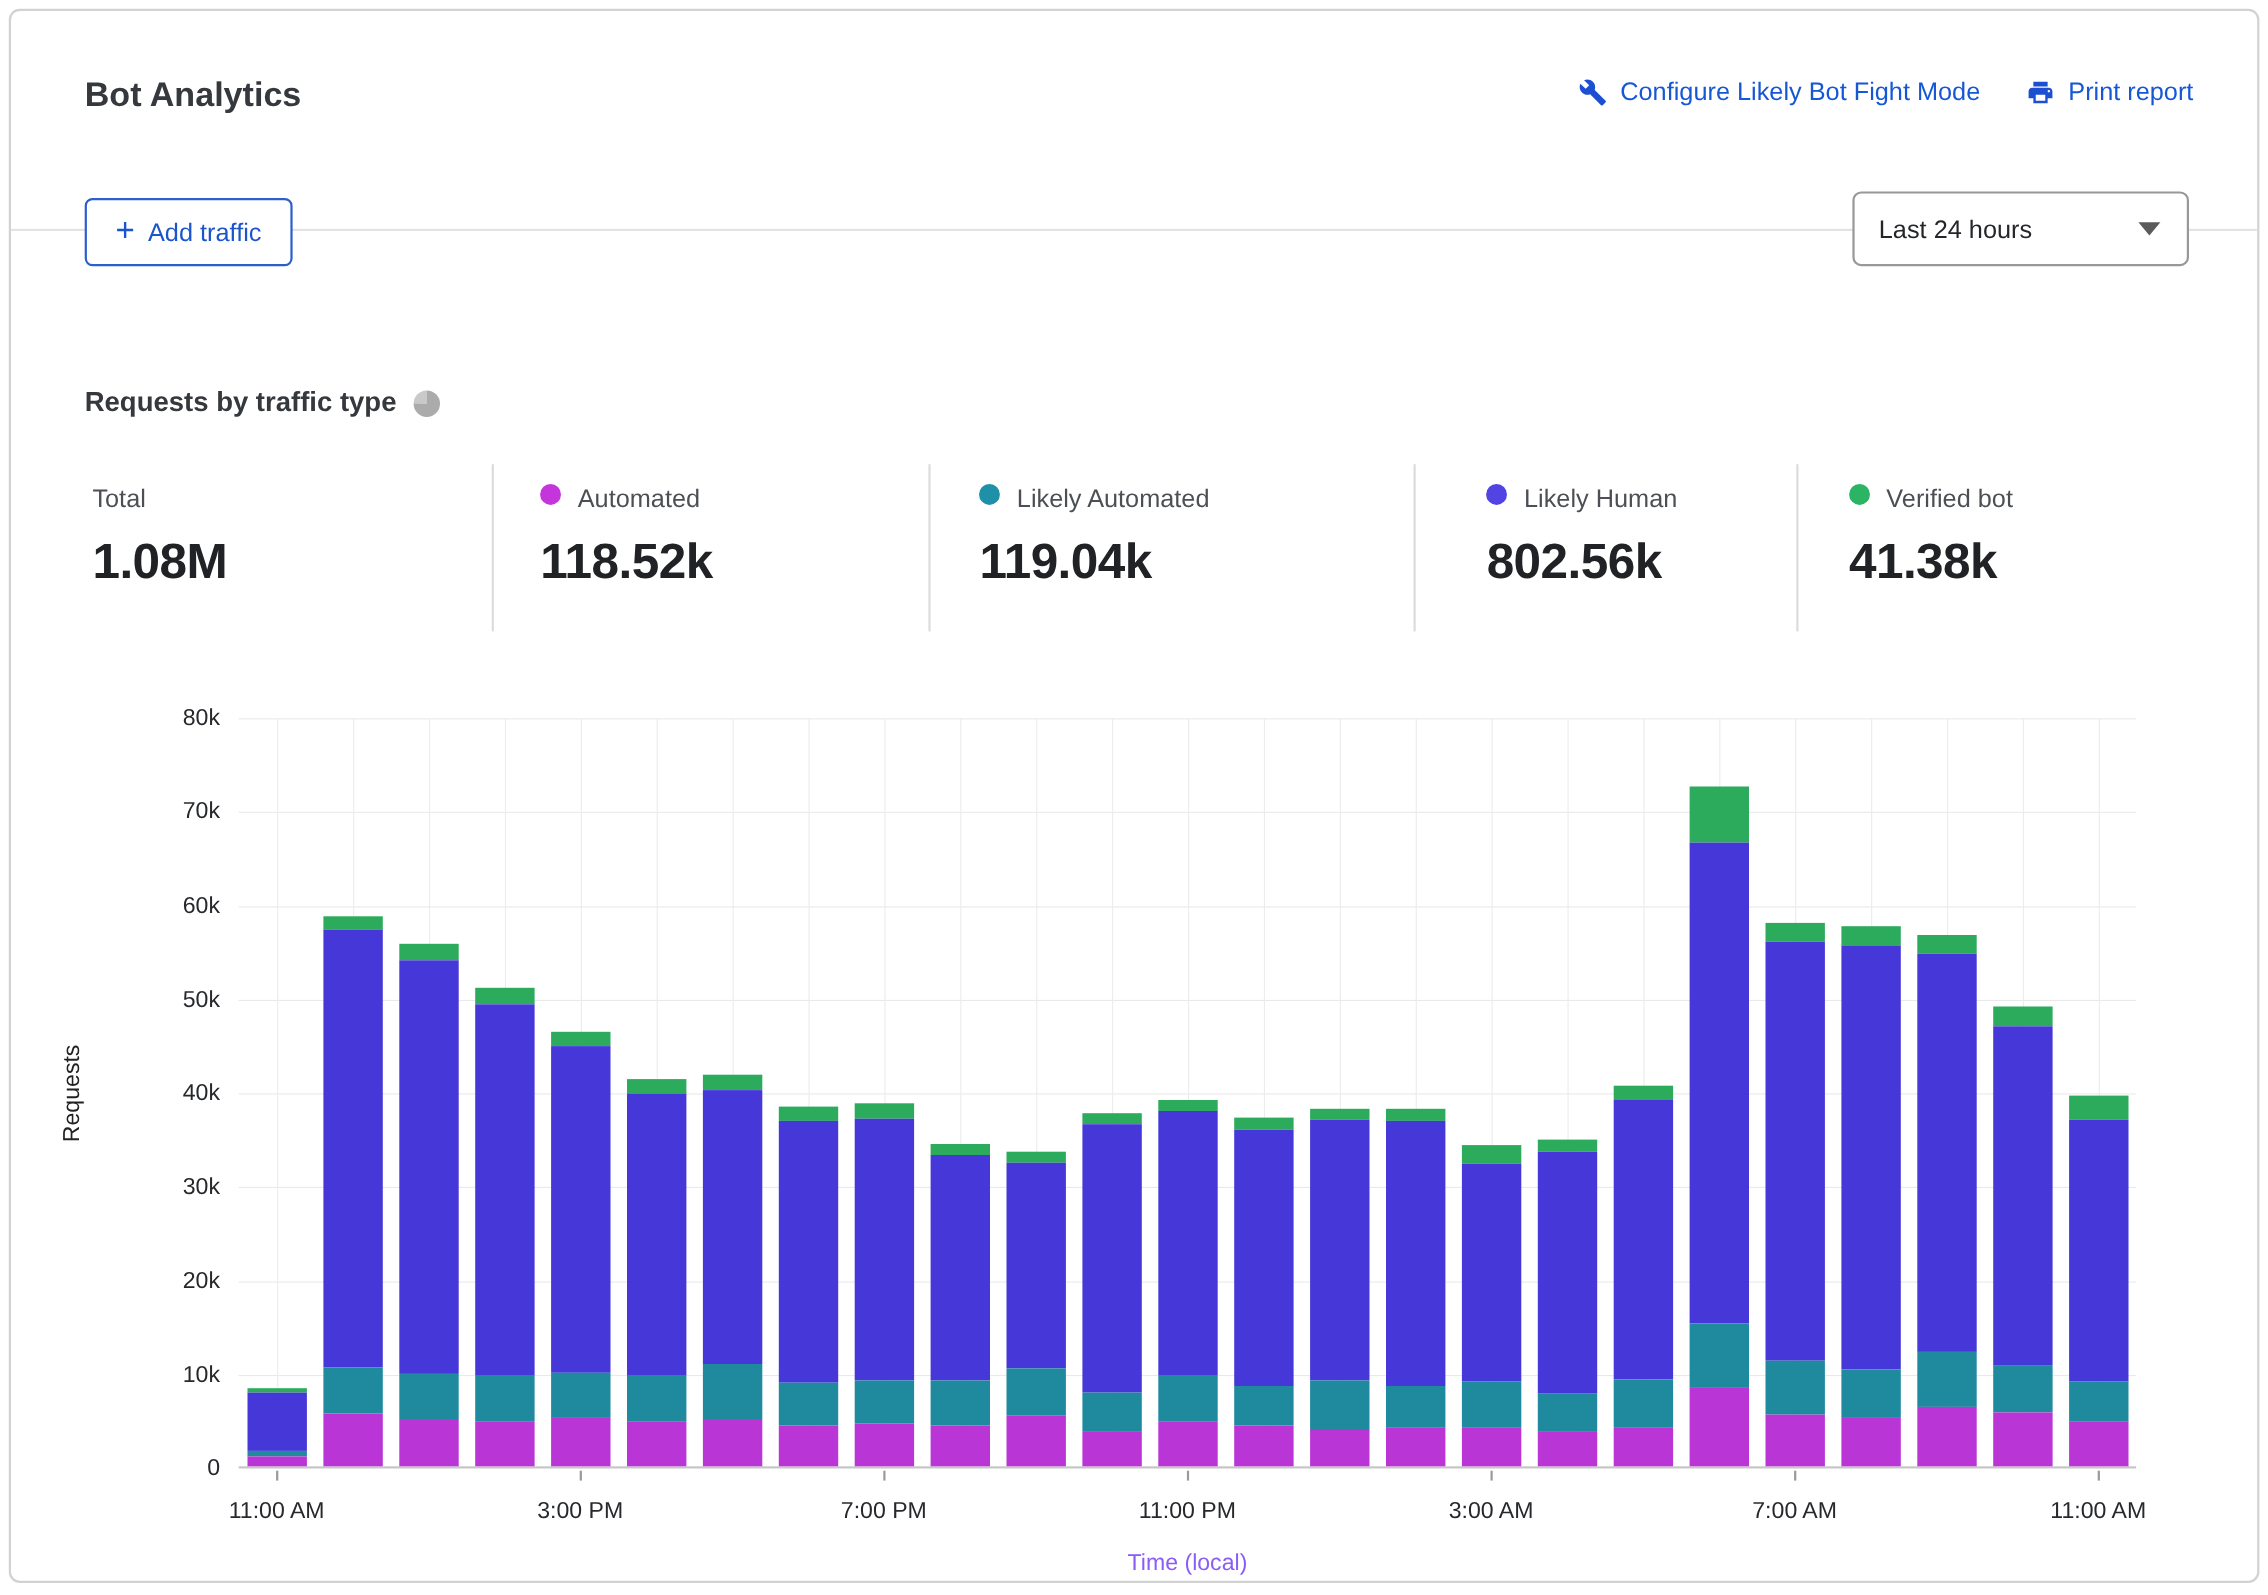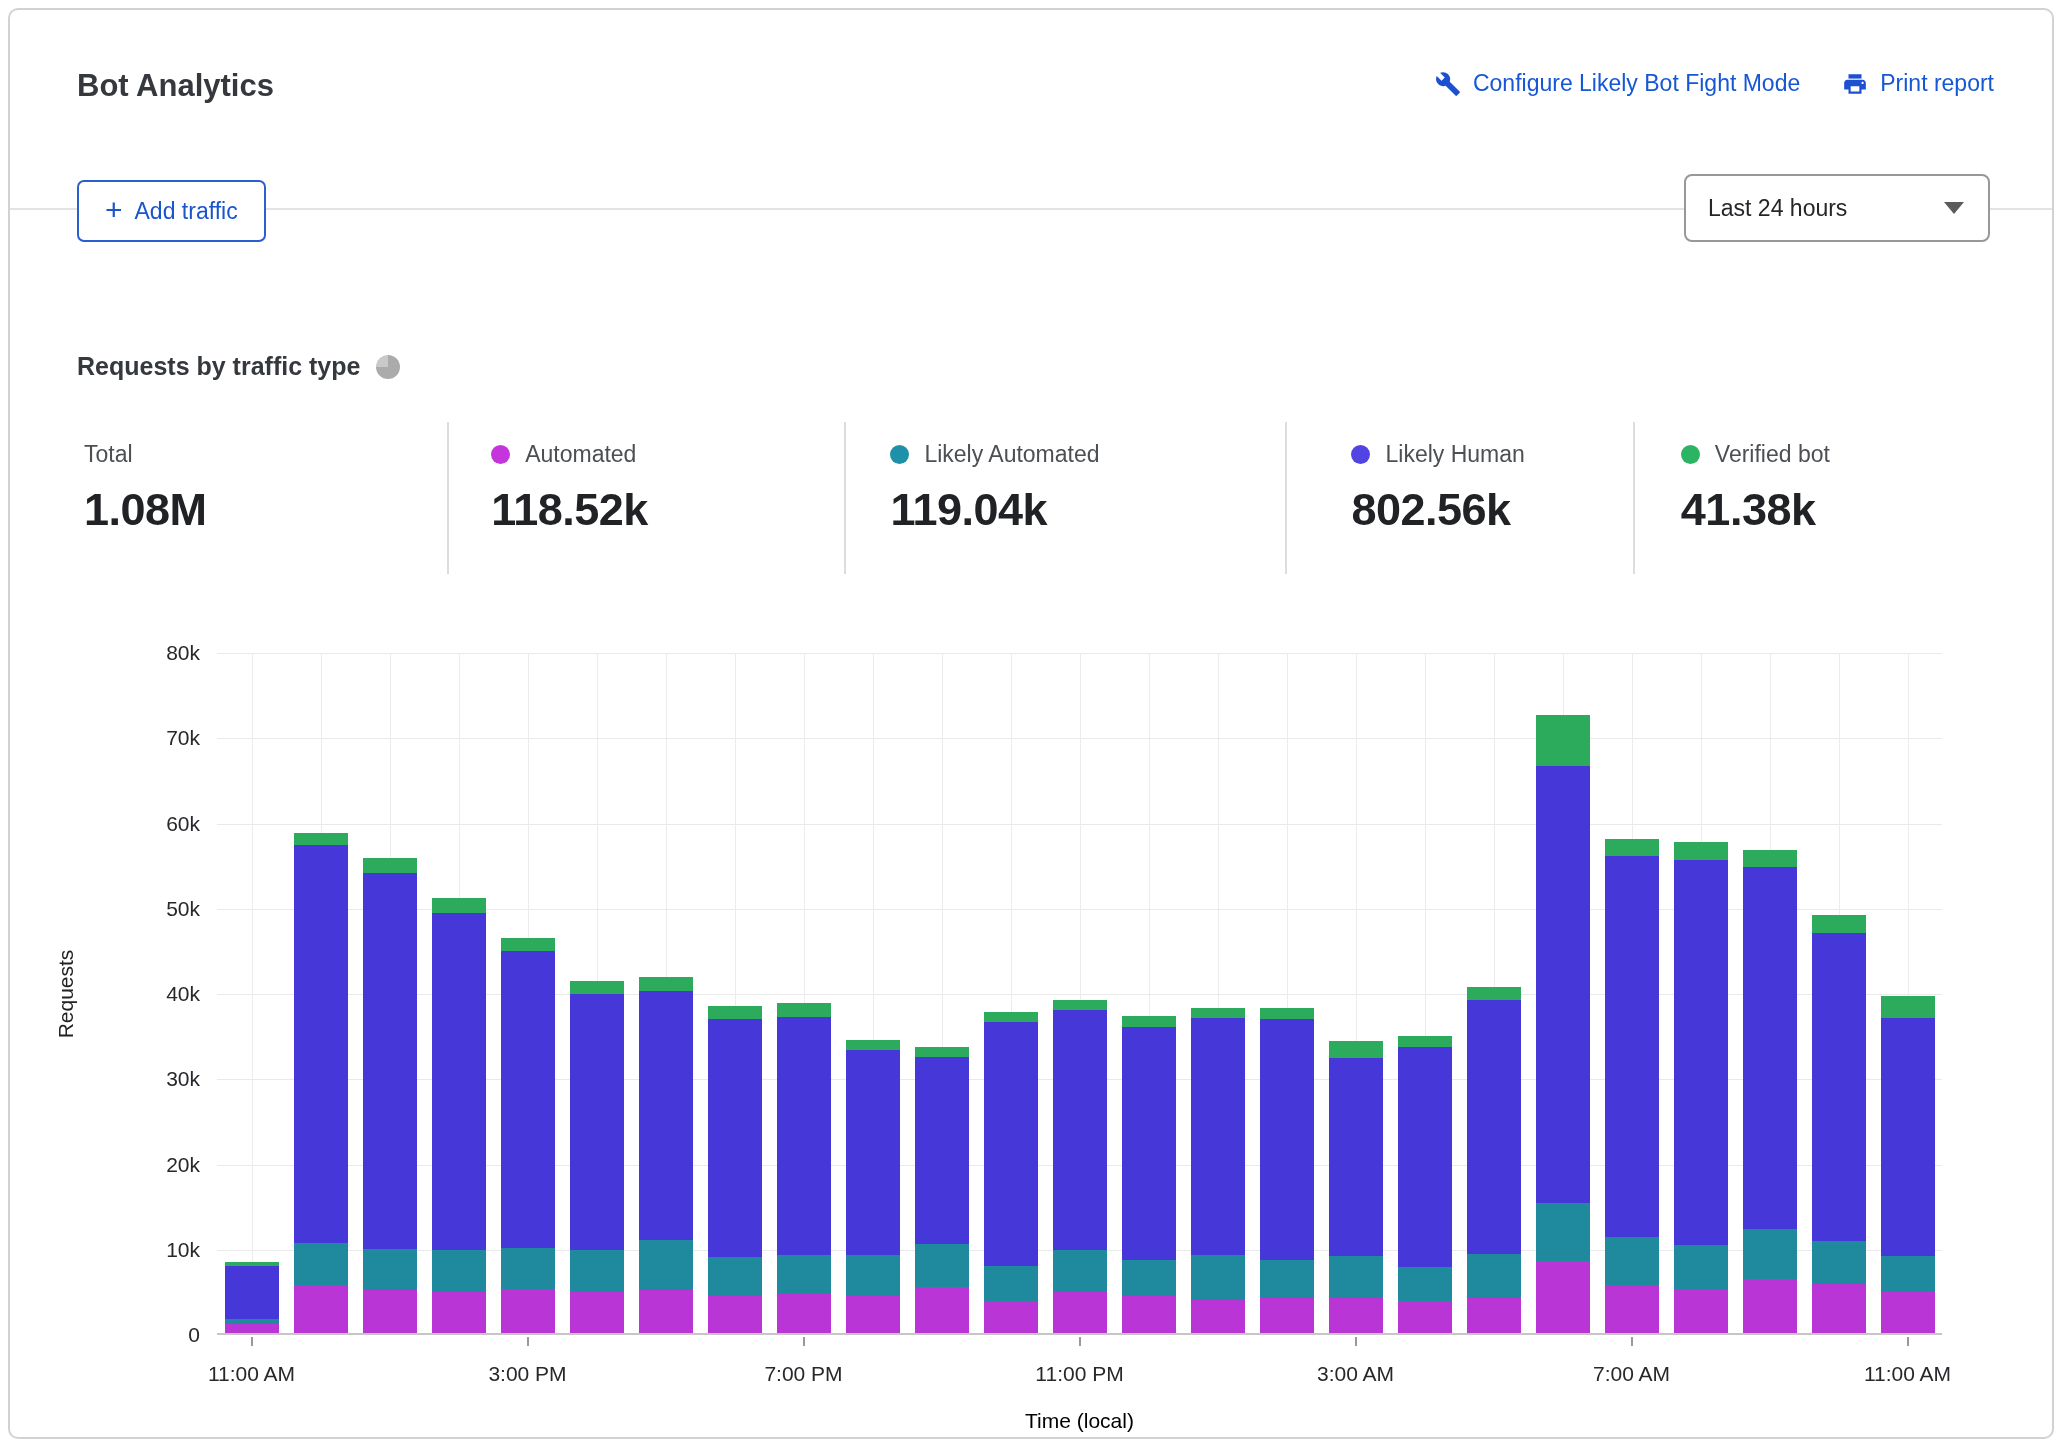--- a/index.html
+++ b/index.html
@@ -47,38 +47,38 @@
     background: conic-gradient(#ababab 0deg 268deg, #c9c9c9 272deg 360deg);
   }
   .stats-row { position: absolute; left: 0; top: 412px; width: 100%; height: 152px; display: flex; }
   .stat-col { height: 100%; padding-top: 18px; }
   .stat-col.divided { border-left: 2px solid #dcdcdc; }
   .stat-c1 { width: 438px; padding-left: 74px; }
   .stat-c2 { width: 398px; padding-left: 42px; }
   .stat-c3 { width: 442px; padding-left: 44px; }
   .stat-c4 { width: 348px; padding-left: 64px; }
   .stat-c5 { width: 420px; padding-left: 46px; }
-  .stat-label-row { display: flex; align-items: center; gap: 15px; height: 28px; }
+  .stat-label-row { display: flex; gap: 15px; height: 28px; }
   .stat-dot { width: 19px; height: 19px; border-radius: 50%; flex: 0 0 auto; }
   .stat-label { font-size: 23px; color: #4c4f54; }
   .stat-value { margin-top: 16px; font-size: 45px; font-weight: 700; color: #202225; letter-spacing: -0.5px; }
   
   .ylabels { position: absolute; left: 0; top: 643px; width: 190px; height: 682px; }
   .ylabel { position: absolute; right: 0; width: 100%; text-align: right; font-size: 21px; color: #26282c; }
   .y-axis-title { position: absolute; left: 36px; top: 643px; height: 682px; width: 40px; }
   .y-axis-title span { position: absolute; left: 50%; top: 50%; transform: translate(-50%,-50%) rotate(-90deg); white-space: nowrap; font-size: 21px; color: #222; }
   .plot { position: absolute; left: 207px; top: 643px; width: 1725px; height: 682px;
     border-bottom: 2px solid #c6c6c6; }
   .hgrid { position: absolute; left: 0; width: 100%; height: 1px; background: #e9e9e9; }
   .vgrid { position: absolute; top: 0; width: 1px; height: 100%; background: #ececec; }
   .bar { position: absolute; bottom: 0; display: flex; flex-direction: column-reverse; width: 54px; }
   .seg { width: 100%; }
   .xtick { position: absolute; top: 1327px; width: 2px; height: 9px; background: #9a9a9a; }
   .xlabel { position: absolute; top: 1352px; width: 160px; text-align: center; font-size: 21px; color: #26282c; }
-  .x-axis-title { position: absolute; top: 1399px; left: 207px; width: 1725px; text-align: center; font-size: 21px; color: #000000; }
+  .x-axis-title { position: absolute; top: 1399px; left: 207px; width: 1725px; text-align: center; font-size: 21px; color: #8b5cf6; }
 </style>
 </head>
 <body>
 
 <div class="card">
 
   <div class="card-header">
     <div class="page-title">Bot Analytics</div>
 
     <div class="header-links">

